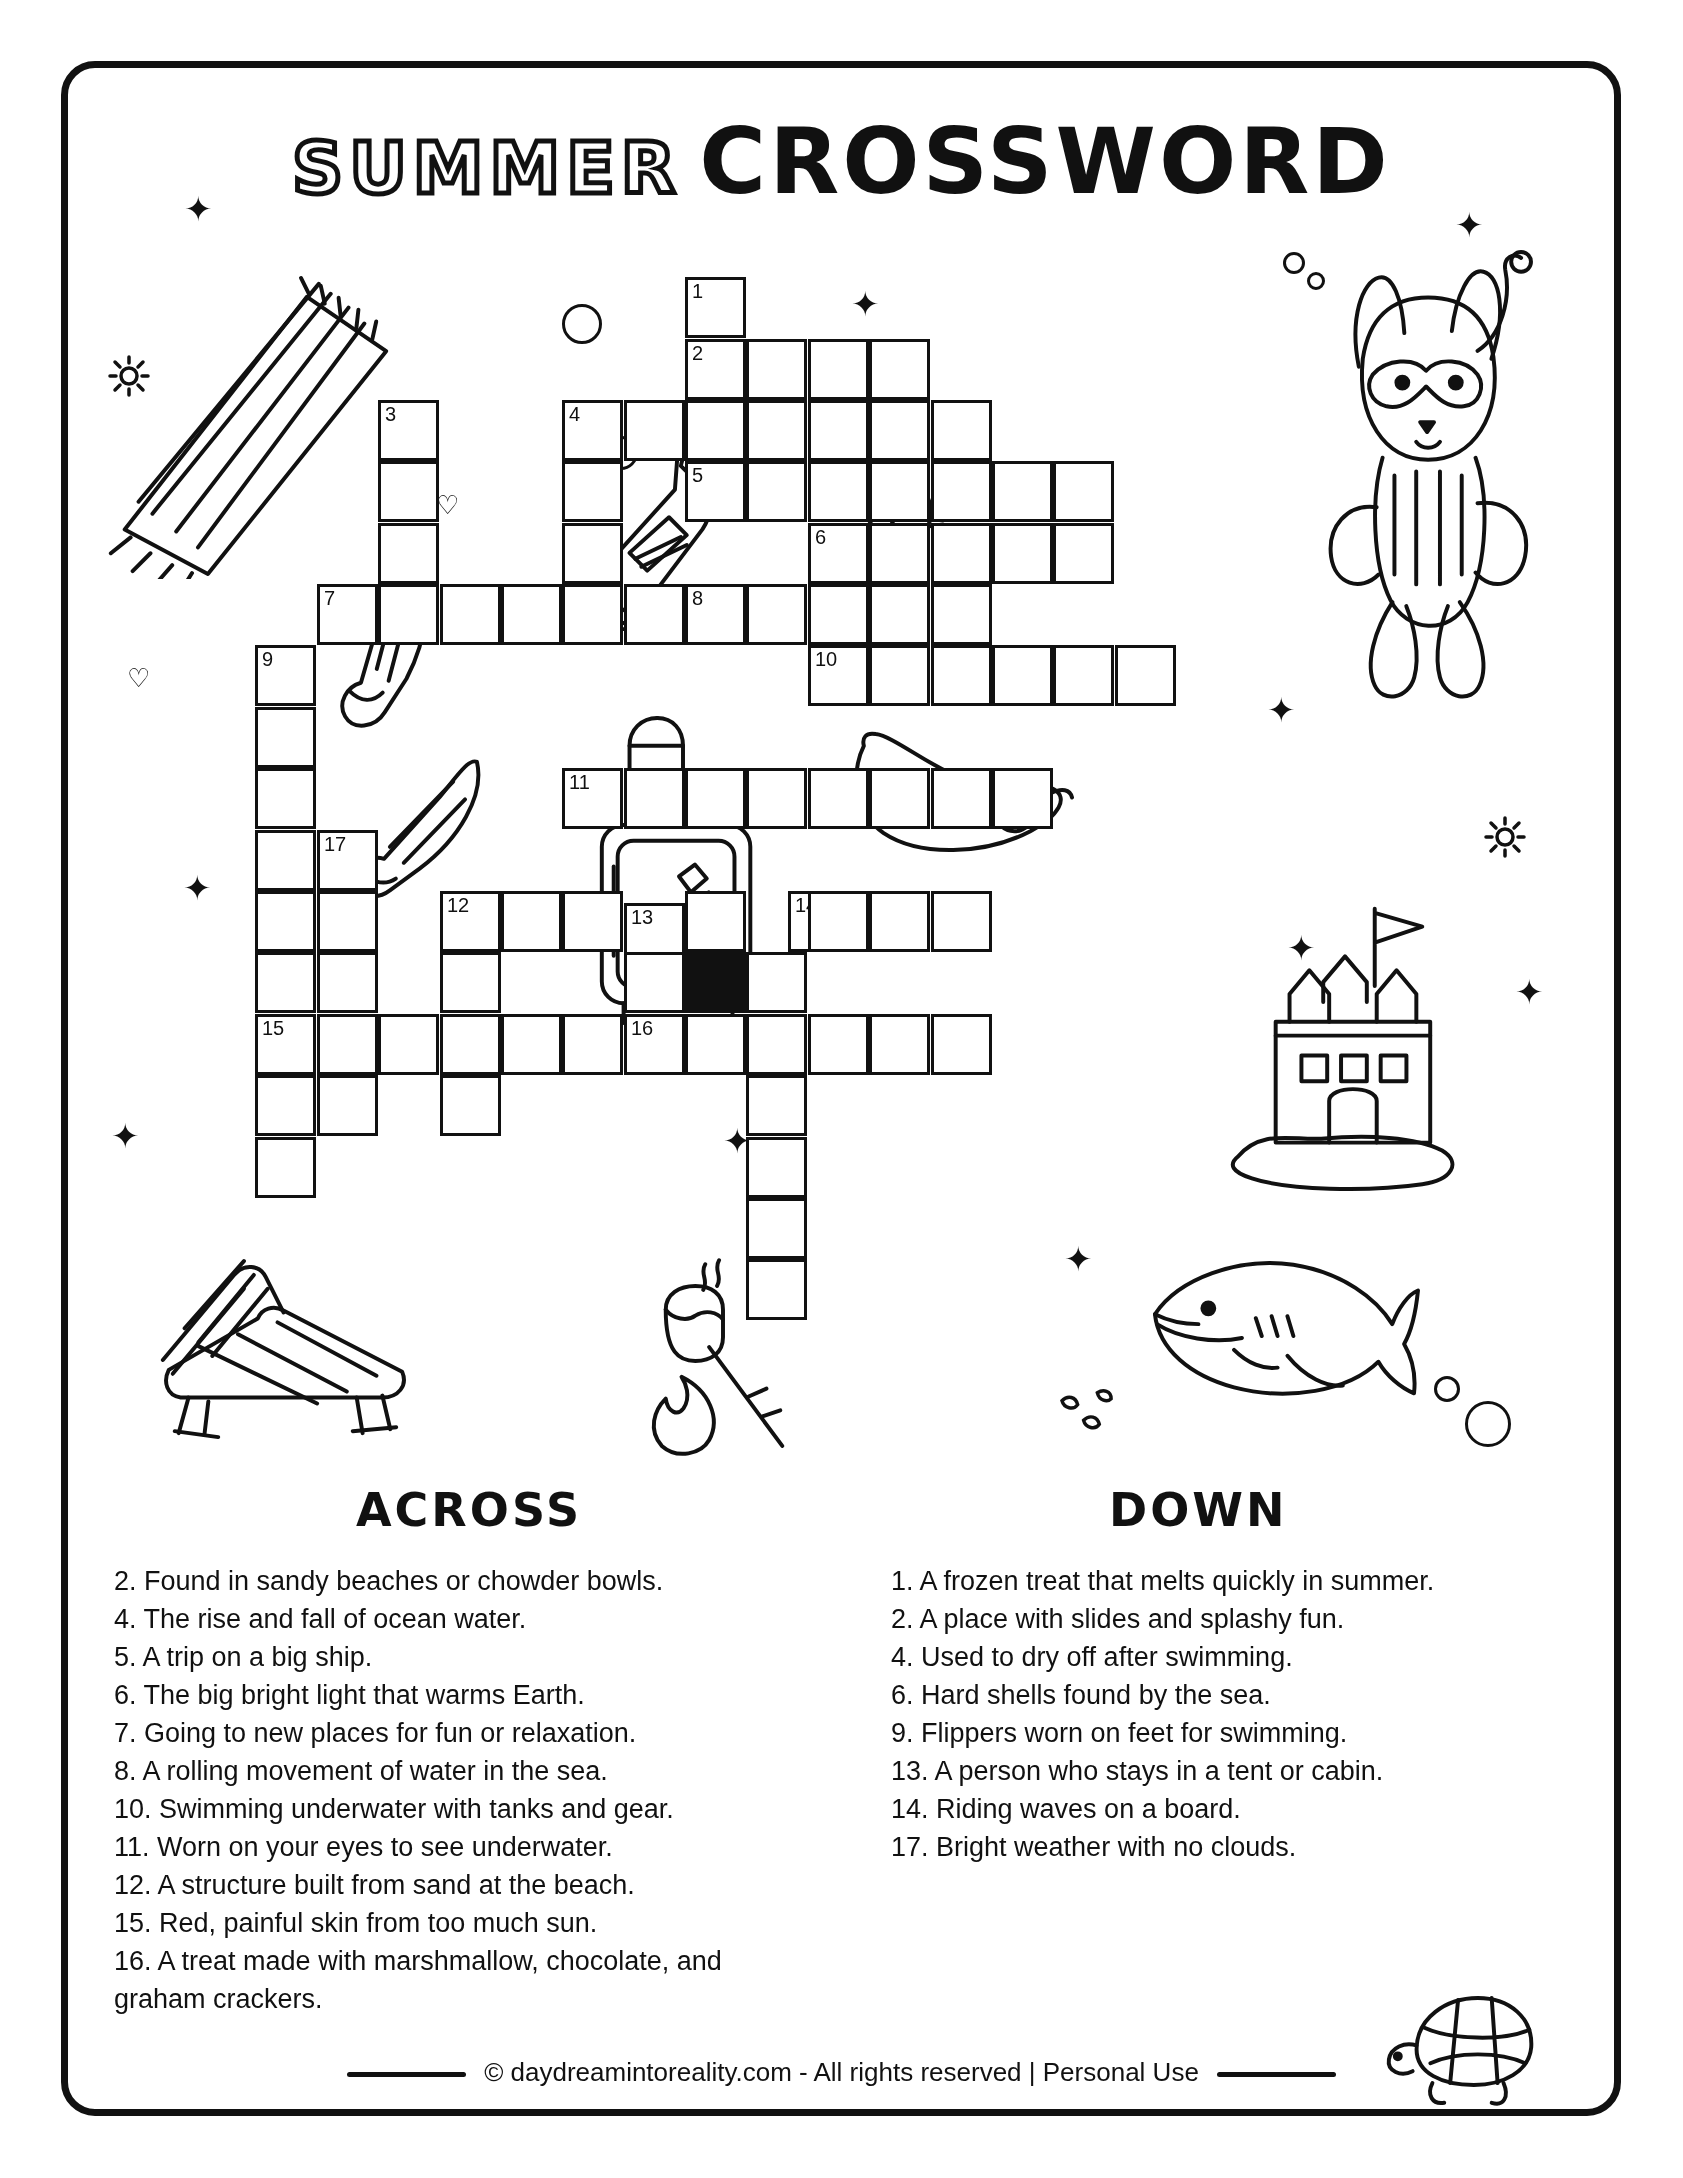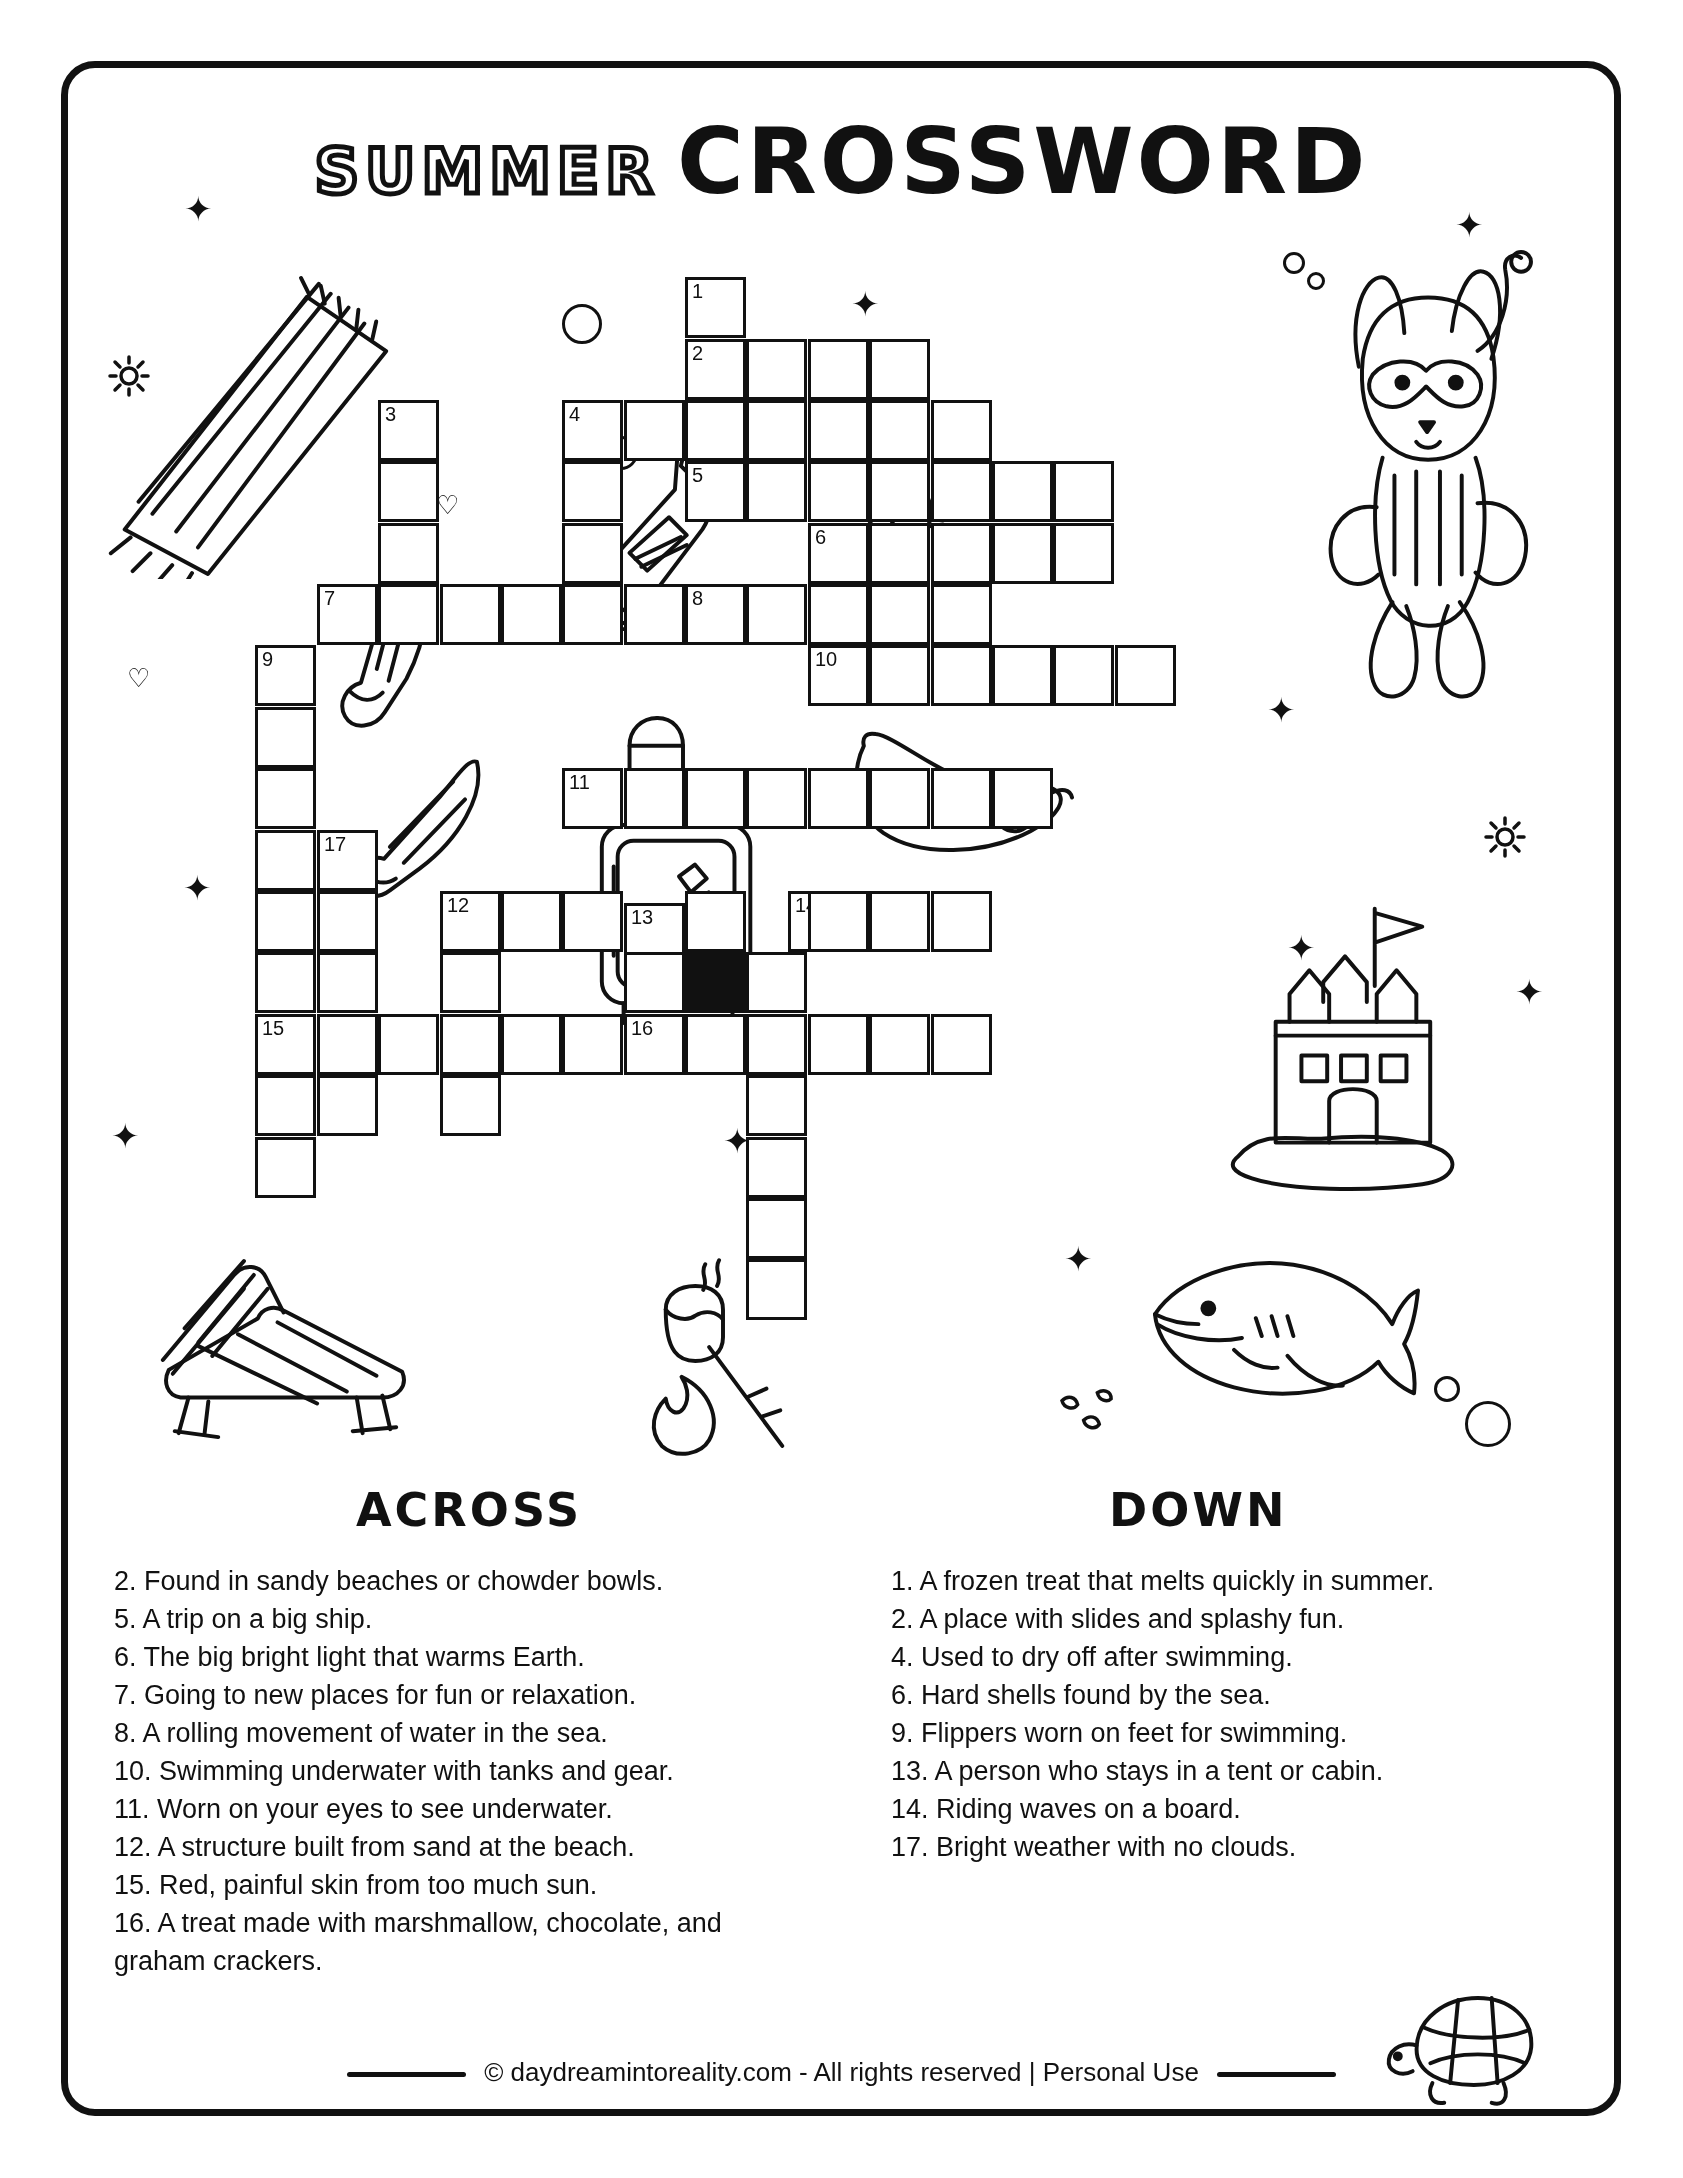--- a/index.html
+++ b/index.html
@@ -30,21 +30,21 @@
     position: absolute;
     left: 0;
     top: 109px;
     width: 1683px;
     text-align: center;
     white-space: nowrap;
   }
   .title-outline {
     font-family: "DejaVu Sans", sans-serif;
     font-weight: bold;
-    font-size: 62px;
+    font-size: 71px;
     letter-spacing: 6px;
     color: #ffffff;
     -webkit-text-stroke: 5px #111111;
     text-stroke: 5px #111111;
   }
   .title-solid {
     font-family: "DejaVu Sans", sans-serif;
     font-weight: bold;
     font-size: 91px;
     letter-spacing: 3px;
@@ -491,20 +491,21 @@
     <div class="cell" style="left: 869px; top: 1014px; width: 61px; height: 61px;"></div>
     <div class="cell" style="left: 931px; top: 1014px; width: 61px; height: 61px;"></div>
     <div class="cell black" style="left: 685px; top: 952px; width: 61px; height: 61px;"></div>
   </div>
 
 <div class="clue-heading" id="across-heading">ACROSS</div>
 <div class="clue-heading" id="down-heading">DOWN</div>
 
 <div class="clue-list" id="across-list">
     <div>2. Found in sandy beaches or chowder bowls.</div>
+    <div>4. The rise and fall of ocean water.</div>
     <div>5. A trip on a big ship.</div>
     <div>6. The big bright light that warms Earth.</div>
     <div>7. Going to new places for fun or relaxation.</div>
     <div>8. A rolling movement of water in the sea.</div>
     <div>10. Swimming underwater with tanks and gear.</div>
     <div>11. Worn on your eyes to see underwater.</div>
     <div>12. A structure built from sand at the beach.</div>
     <div>15. Red, painful skin from too much sun.</div>
     <div>16. A treat made with marshmallow, chocolate, and graham crackers.</div>
   </div>

